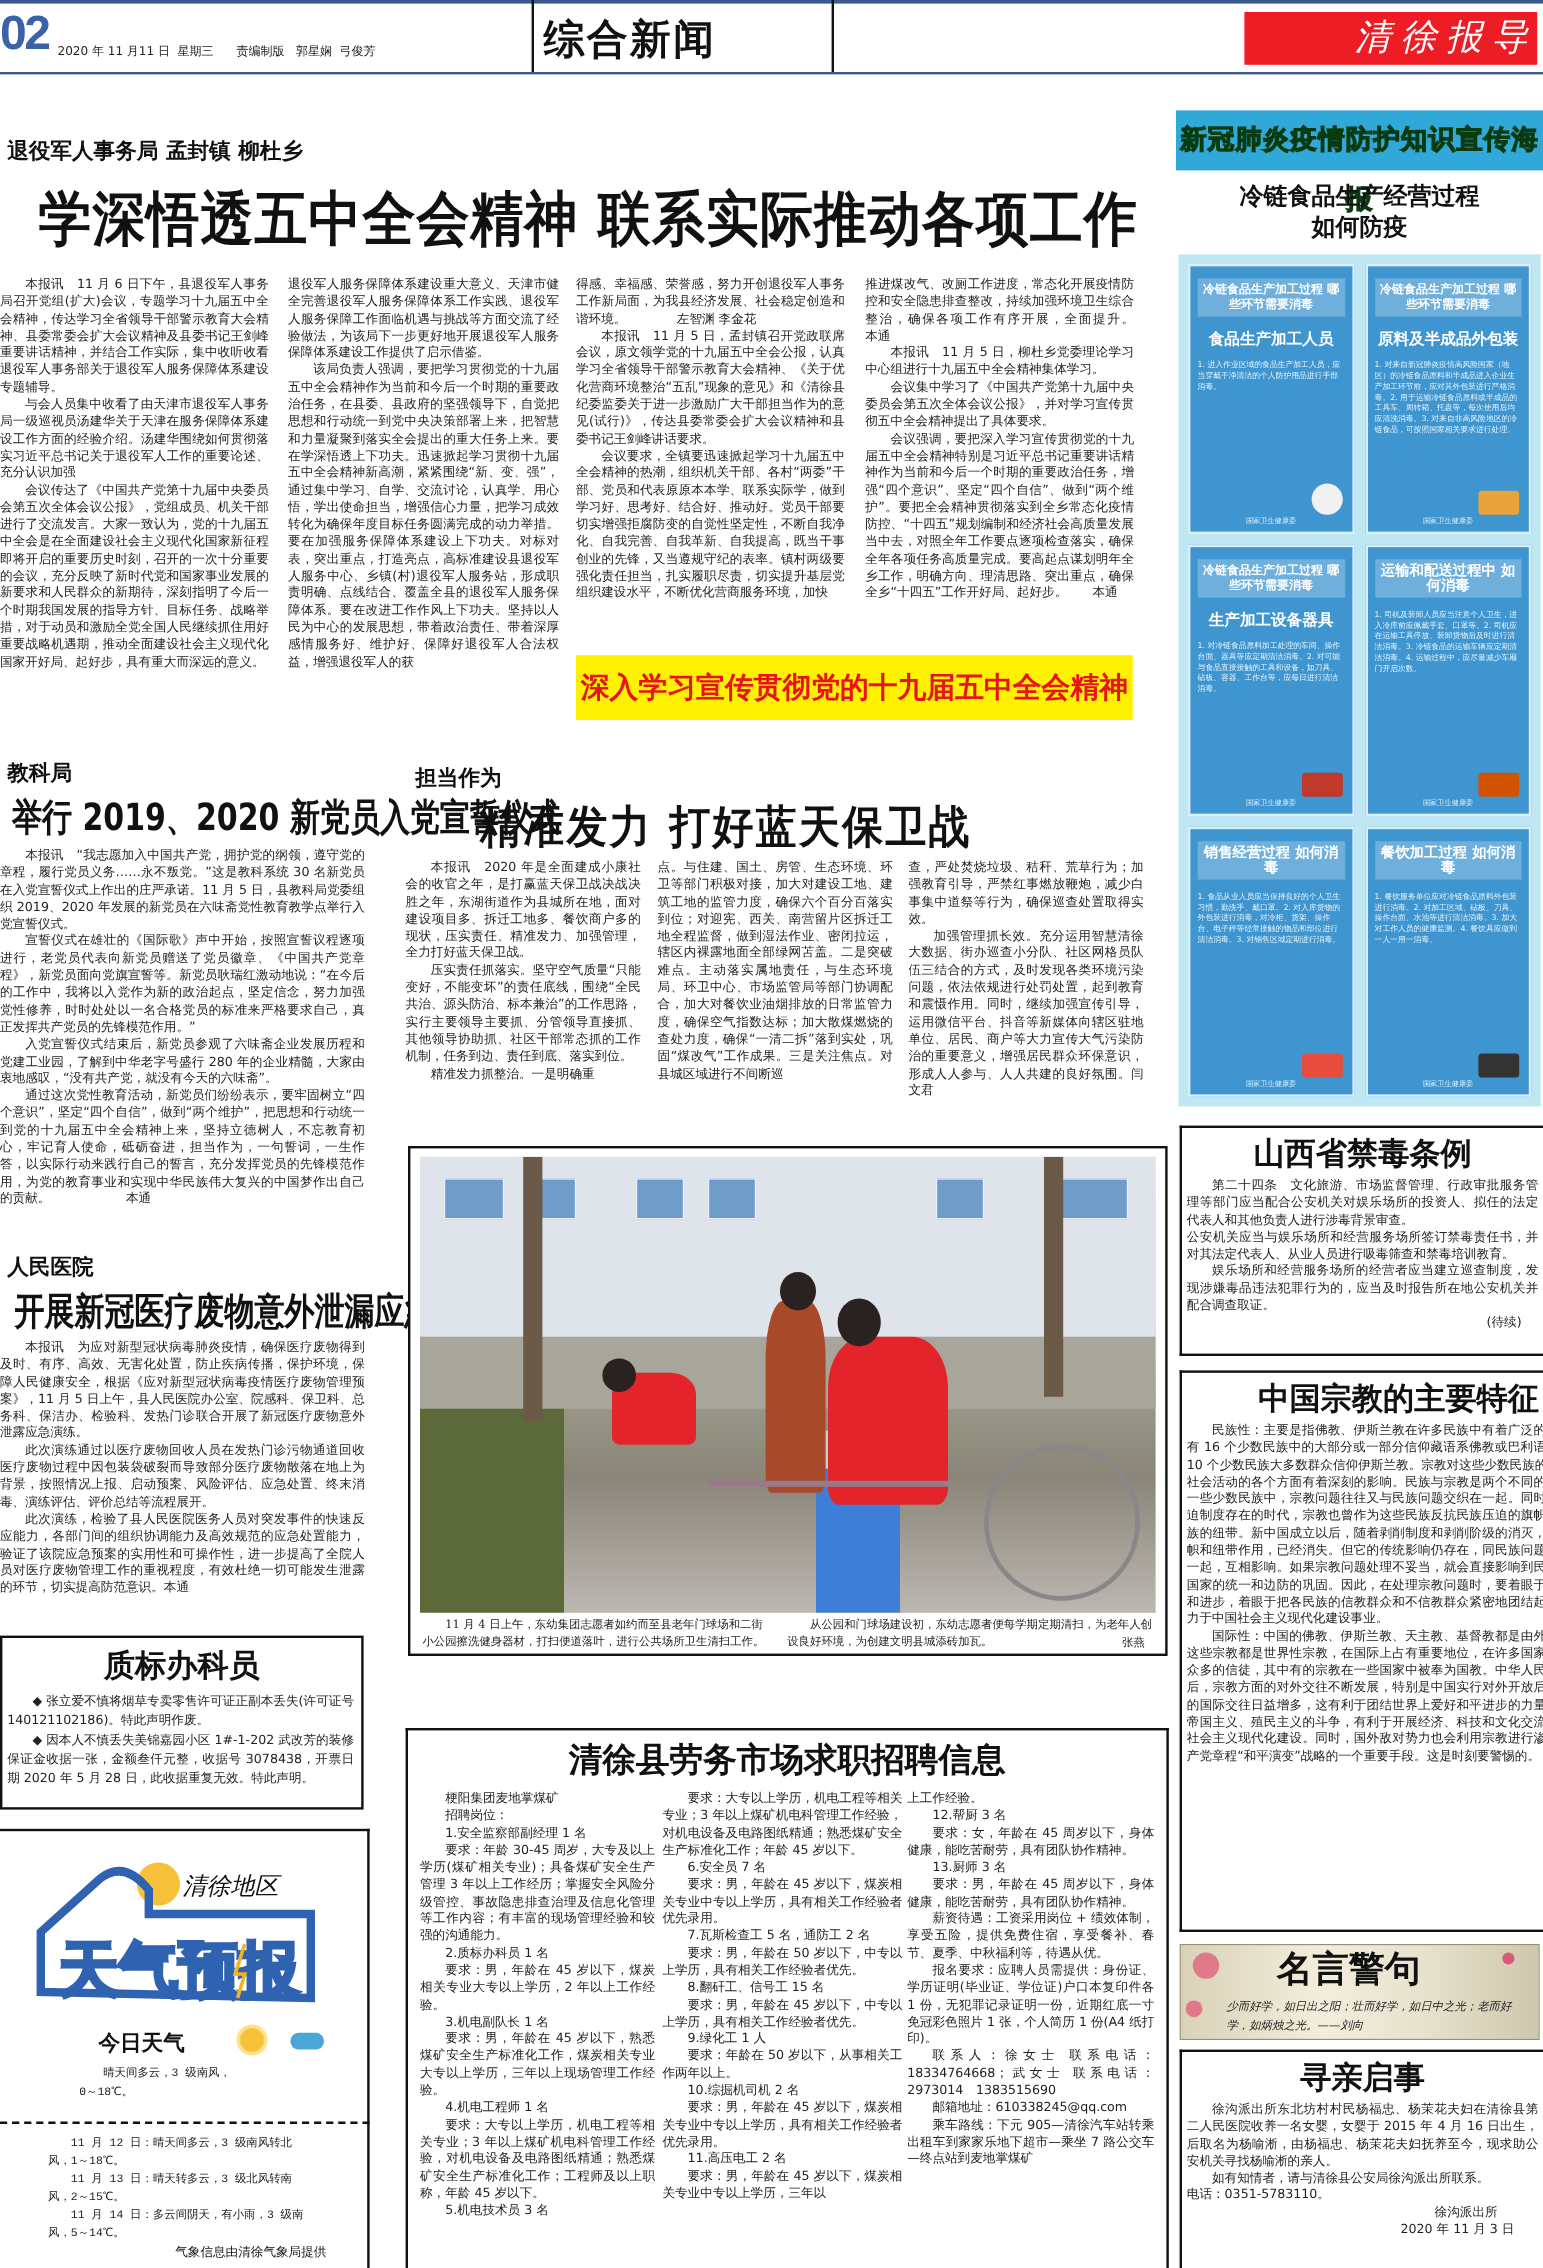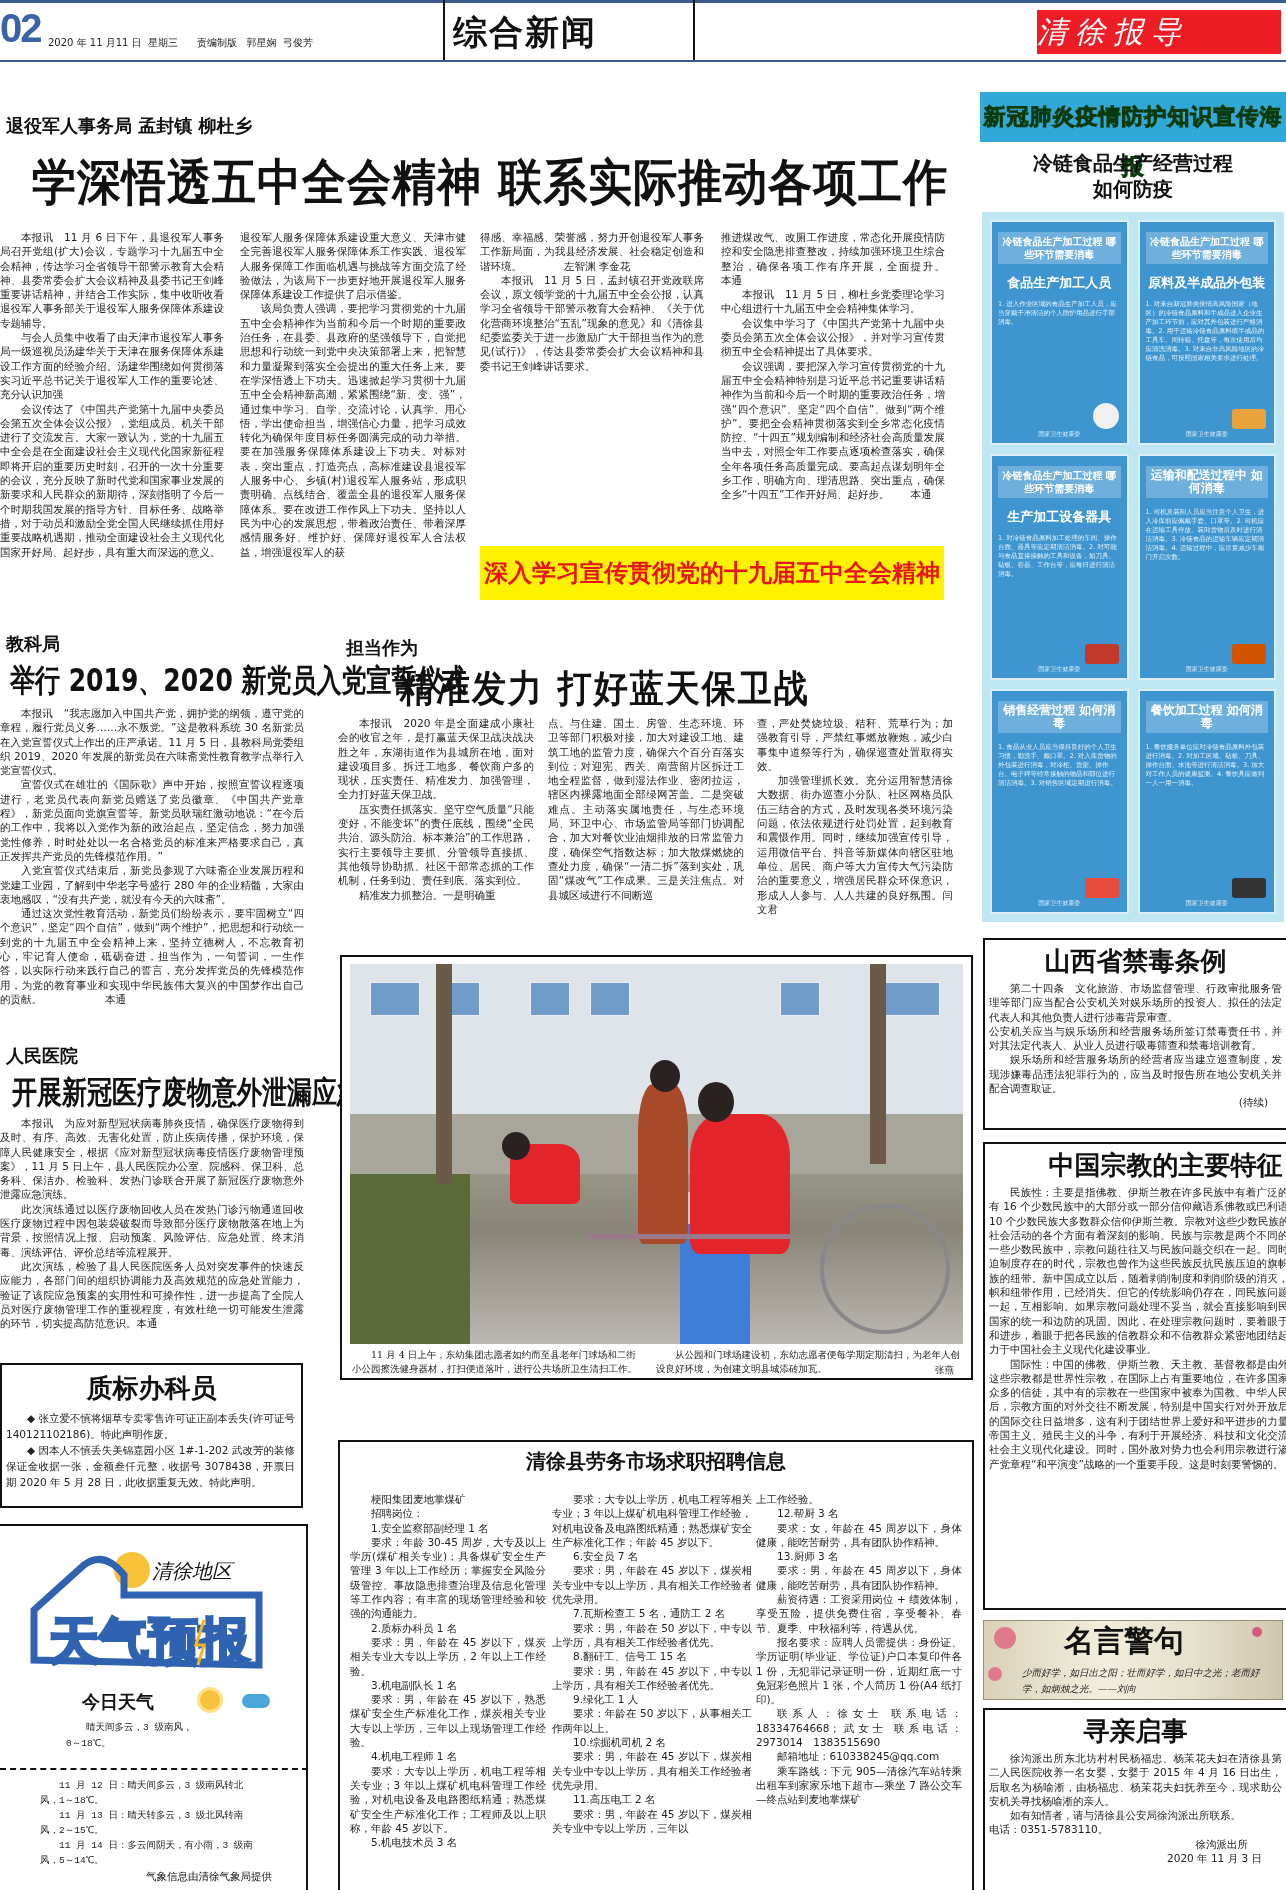--- a/index.html
+++ b/index.html
@@ -9,21 +9,21 @@
 .txt p{text-indent:2em}
 .txt p.ni{text-indent:0}
 
 #hdr-topline{left:0;top:0;width:1286px;height:3px;background:#3c5a8c}
 #hdr-bottomline{left:0;top:60px;width:1286px;height:2px;background:#3c5a8c}
 #page-num{left:0;top:6px;font-size:40px;font-weight:bold;color:#3a62a8;font-family:"Liberation Sans",sans-serif;letter-spacing:-2px}
 #hdr-meta{left:48px;top:36px;font-size:10px;color:#222;white-space:pre}
 #hdr-sec-divl{left:443px;top:0;width:2px;height:61px;background:#111}
 #hdr-sec-divr{left:693px;top:0;width:2px;height:61px;background:#111}
 #section-title{left:453px;top:10px;font-size:34px;font-weight:bold;font-family:"DejaVu Serif",serif;color:#111;letter-spacing:2px}
-#masthead{left:1037px;top:10px;width:244px;height:44px;background:#ee1c24;color:#fff;font-size:30px;font-family:"DejaVu Serif",serif;font-style:italic;text-align:left;line-height:44px;letter-spacing:8px}
+#masthead{left:1037px;top:10px;width:244px;height:44px;background:#ee1c24;color:#fff;font-size:30px;font-family:"DejaVu Serif",serif;font-style:italic;text-align:right;line-height:44px;letter-spacing:8px}
 
 .kicker{font-family:"DejaVu Serif",serif;font-weight:bold;color:#111}
 .bighead{font-family:"DejaVu Sans",sans-serif;font-weight:bold;color:#111;white-space:nowrap;transform-origin:left top}
 
 #poster-band{left:980px;top:92px;width:306px;height:50px;background:#30a8d8;text-align:center;line-height:50px;font-size:22px;font-weight:bold;color:#ffff30;-webkit-text-stroke:1px #0a3a10;letter-spacing:1px}
 #poster-title{left:980px;top:150px;width:306px;text-align:center;font-size:20px;font-weight:bold;line-height:26px;color:#111}
 #poster-grid{left:982px;top:212px;width:302px;height:710px;background:#bfe7f3;padding:8px;display:grid;grid-template-columns:1fr 1fr;grid-template-rows:1fr 1fr 1fr;gap:9px}
 .card{background:#3e95cf;border:2px solid #d9eef8;position:relative;padding:10px 6px;color:#fff;overflow:hidden}
 .card .ct{background:rgba(255,255,255,.25);font-size:10px;font-weight:bold;text-align:center;line-height:13px;padding:3px 0;color:#fff}
 .card .ch{font-size:13px;font-weight:bold;text-align:center;margin:10px 0 8px;color:#fff}
@@ -72,20 +72,21 @@
   <p>与会人员集中收看了由天津市退役军人事务局一级巡视员汤建华关于天津在服务保障体系建设工作方面的经验介绍。汤建华围绕如何贯彻落实习近平总书记关于退役军人工作的重要论述、充分认识加强</p>
   <p>会议传达了《中国共产党第十九届中央委员会第五次全体会议公报》，党组成员、机关干部进行了交流发言。大家一致认为，党的十九届五中全会是在全面建设社会主义现代化国家新征程即将开启的重要历史时刻，召开的一次十分重要的会议，充分反映了新时代党和国家事业发展的新要求和人民群众的新期待，深刻指明了今后一个时期我国发展的指导方针、目标任务、战略举措，对于动员和激励全党全国人民继续抓住用好重要战略机遇期，推动全面建设社会主义现代化国家开好局、起好步，具有重大而深远的意义。</p>
 </div>
 <div class="abs txt" style="left:240px;top:230px;width:226px">
   <p class="ni">退役军人服务保障体系建设重大意义、天津市健全完善退役军人服务保障体系工作实践、退役军人服务保障工作面临机遇与挑战等方面交流了经验做法，为该局下一步更好地开展退役军人服务保障体系建设工作提供了启示借鉴。</p>
   <p>该局负责人强调，要把学习贯彻党的十九届五中全会精神作为当前和今后一个时期的重要政治任务，在县委、县政府的坚强领导下，自觉把思想和行动统一到党中央决策部署上来，把智慧和力量凝聚到落实全会提出的重大任务上来。要在学深悟透上下功夫。迅速掀起学习贯彻十九届五中全会精神新高潮，紧紧围绕“新、变、强”，通过集中学习、自学、交流讨论，认真学、用心悟，学出使命担当，增强信心力量，把学习成效转化为确保年度目标任务圆满完成的动力举措。要在加强服务保障体系建设上下功夫。对标对表，突出重点，打造亮点，高标准建设县退役军人服务中心、乡镇(村)退役军人服务站，形成职责明确、点线结合、覆盖全县的退役军人服务保障体系。要在改进工作作风上下功夫。坚持以人民为中心的发展思想，带着政治责任、带着深厚感情服务好、维护好、保障好退役军人合法权益，增强退役军人的获</p>
 </div>
 <div class="abs txt" style="left:480px;top:230px;width:224px">
   <p class="ni">得感、幸福感、荣誉感，努力开创退役军人事务工作新局面，为我县经济发展、社会稳定创造和谐环境。　　　　左智渊  李金花</p>
   <p>本报讯　11 月 5 日，孟封镇召开党政联席会议，原文领学党的十九届五中全会公报，认真学习全省领导干部警示教育大会精神、《关于优化营商环境整治“五乱”现象的意见》和《清徐县纪委监委关于进一步激励广大干部担当作为的意见(试行)》，传达县委常委会扩大会议精神和县委书记王剑峰讲话要求。</p>
+  <p>会议要求，全镇要迅速掀起学习十九届五中全会精神的热潮，组织机关干部、各村“两委”干部、党员和代表原原本本学、联系实际学，做到学习好、思考好、结合好、推动好。党员干部要切实增强拒腐防变的自觉性坚定性，不断自我净化、自我完善、自我革新、自我提高，既当干事创业的先锋，又当遵规守纪的表率。镇村两级要强化责任担当，扎实履职尽责，切实提升基层党组织建设水平，不断优化营商服务环境，加快</p>
 </div>
 <div class="abs txt" style="left:721px;top:230px;width:224px">
   <p class="ni">推进煤改气、改厕工作进度，常态化开展疫情防控和安全隐患排查整改，持续加强环境卫生综合整治，确保各项工作有序开展，全面提升。　　　　　　　　　本通</p>
   <p>本报讯　11 月 5 日，柳杜乡党委理论学习中心组进行十九届五中全会精神集体学习。</p>
   <p>会议集中学习了《中国共产党第十九届中央委员会第五次全体会议公报》，并对学习宣传贯彻五中全会精神提出了具体要求。</p>
   <p>会议强调，要把深入学习宣传贯彻党的十九届五中全会精神特别是习近平总书记重要讲话精神作为当前和今后一个时期的重要政治任务，增强“四个意识”、坚定“四个自信”、做到“两个维护”。要把全会精神贯彻落实到全乡常态化疫情防控、“十四五”规划编制和经济社会高质量发展当中去，对照全年工作要点逐项检查落实，确保全年各项任务高质量完成。要高起点谋划明年全乡工作，明确方向、理清思路、突出重点，确保全乡“十四五”工作开好局、起好步。　　本通</p>
 </div>
 <div class="abs" id="yellow-banner">深入学习宣传贯彻党的十九届五中全会精神</div>
 
 <div class="abs" id="poster-band">新冠肺炎疫情防护知识宣传海报</div>
@@ -221,21 +222,21 @@
   <div style="text-indent:2em">11 月 12 日：晴天间多云，3 级南风转北</div>
   <div>风，1～18℃。</div>
   <div style="text-indent:2em">11 月 13 日：晴天转多云，3 级北风转南</div>
   <div>风，2～15℃。</div>
   <div style="text-indent:2em">11 月 14 日：多云间阴天，有小雨，3 级南</div>
   <div>风，5～14℃。</div>
 </div>
 <div class="abs" style="left:146px;top:1870px;font-size:10.5px">气象信息由清徐气象局提供</div>
 
 <div class="abs box" style="left:338px;top:1440px;width:636px;height:450px;border-bottom:none"></div>
-<div class="abs boxtitle" style="left:338px;top:1448px;width:636px;font-size:20px">清徐县劳务市场求职招聘信息</div>
+<div class="abs boxtitle" style="left:338px;top:1448px;width:636px;font-size:28px">清徐县劳务市场求职招聘信息</div>
 <div class="abs txt" style="left:350px;top:1492px;width:196px">
   <p>梗阳集团麦地掌煤矿</p>
   <p>招聘岗位：</p>
   <p>1.安全监察部副经理 1 名</p>
   <p>要求：年龄 30-45 周岁，大专及以上学历(煤矿相关专业)；具备煤矿安全生产管理 3 年以上工作经历；掌握安全风险分级管控、事故隐患排查治理及信息化管理等工作内容；有丰富的现场管理经验和较强的沟通能力。</p>
   <p>2.质标办科员 1 名</p>
   <p>要求：男，年龄在 45 岁以下，煤炭相关专业大专以上学历，2 年以上工作经验。</p>
   <p>3.机电副队长 1 名</p>
   <p>要求：男，年龄在 45 岁以下，熟悉煤矿安全生产标准化工作，煤炭相关专业大专以上学历，三年以上现场管理工作经验。</p>
   <p>4.机电工程师 1 名</p>

